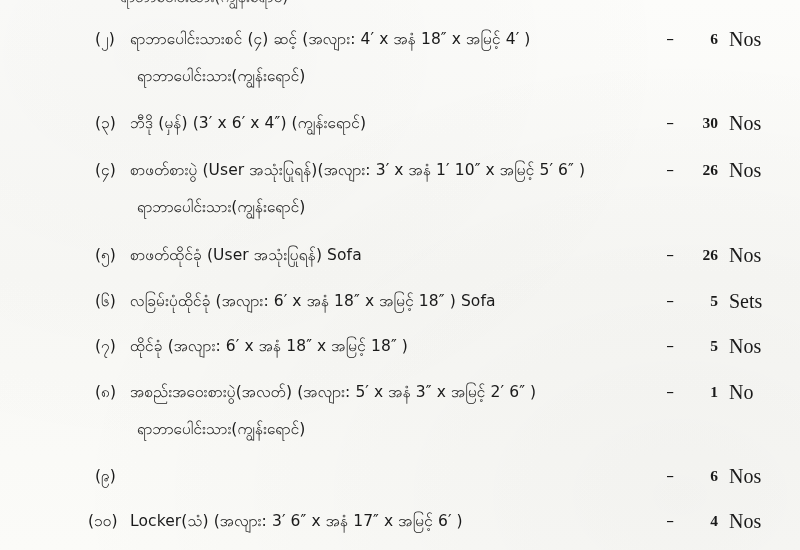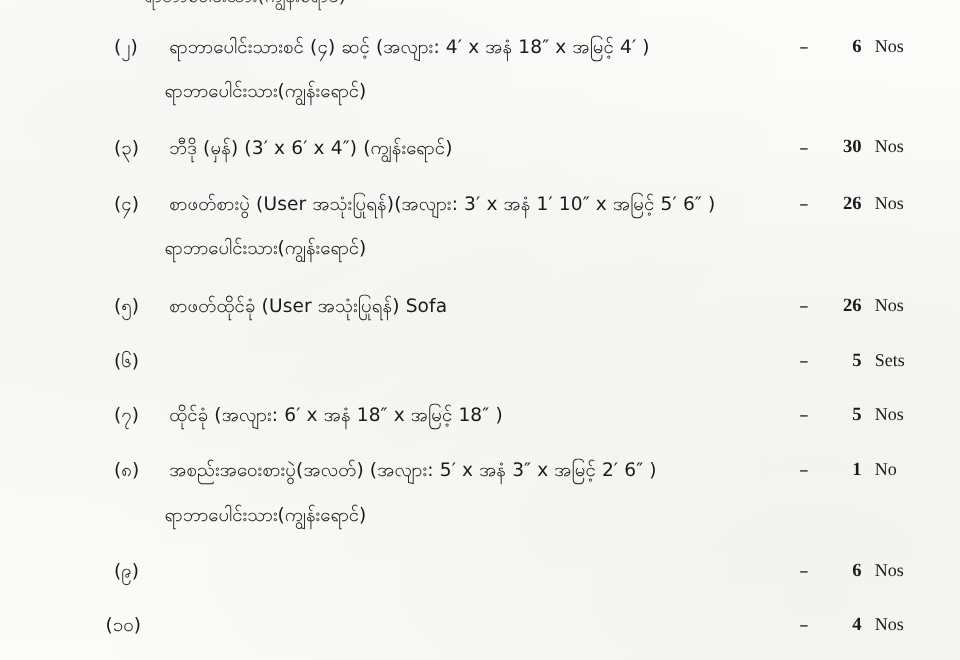--- a/index.html
+++ b/index.html
@@ -63,21 +63,20 @@
     line-height: 30px;
     white-space: nowrap;
   }
   .desc {
     position: absolute;
     left: 130px;
     font-size: 15.5px;
     line-height: 30px;
     white-space: nowrap;
     letter-spacing: 0.1px;
-    margin-left: 11px;
   }
   .cont {
     position: absolute;
     left: 137px;
     font-size: 15.5px;
     line-height: 30px;
     white-space: nowrap;
   }
   .dash {
     position: absolute;
@@ -92,21 +91,21 @@
     left: 686px;
     width: 32px;
     text-align: right;
     font-size: 15.5px;
     line-height: 30px;
     font-weight: 600;
   }
   .unit {
     position: absolute;
     left: 729px;
-    font-size: 15px;
+    font-size: 20px;
     line-height: 30px;
   }
   .mm {
     font-family: "DejaVu Sans", sans-serif;
   }
   .lat {
     font-family: "Liberation Serif", serif;
   }
 </style>
 </head>
@@ -153,20 +152,21 @@
   <div class="row" style="top: 240px;">
     <span class="num mm">(၅)</span>
     <span class="desc mm">စာဖတ်ထိုင်ခုံ (User အသုံးပြုရန်) Sofa</span>
     <span class="dash">–</span>
     <span class="qty lat">26</span>
     <span class="unit lat">Nos</span>
   </div>
 
   <div class="row" style="top: 286px;">
     <span class="num mm">(၆)</span>
+    <span class="desc mm">လခြမ်းပုံထိုင်ခုံ (အလျား: 6′ x အနံ 18″ x အမြင့် 18″ ) Sofa</span>
     <span class="dash">–</span>
     <span class="qty lat">5</span>
     <span class="unit lat">Sets</span>
   </div>
 
   <div class="row" style="top: 331px;">
     <span class="num mm">(၇)</span>
     <span class="desc mm">ထိုင်ခုံ (အလျား: 6′ x အနံ 18″ x အမြင့် 18″ )</span>
     <span class="dash">–</span>
     <span class="qty lat">5</span>
@@ -186,18 +186,19 @@
 
   <div class="row" style="top: 461px;">
     <span class="num mm">(၉)</span>
     <span class="dash">–</span>
     <span class="qty lat">6</span>
     <span class="unit lat">Nos</span>
   </div>
 
   <div class="row" style="top: 506px; padding-left: 40px;">
     <span class="num mm" style="left:88px;">(၁၀)</span>
+    <span class="desc mm">Locker(သံ) (အလျား: 3′ 6″ x အနံ 17″ x အမြင့် 6′ )</span>
     <span class="dash">–</span>
     <span class="qty lat">4</span>
     <span class="unit lat">Nos</span>
   </div>
 
 </div>
 
 </body></html>

